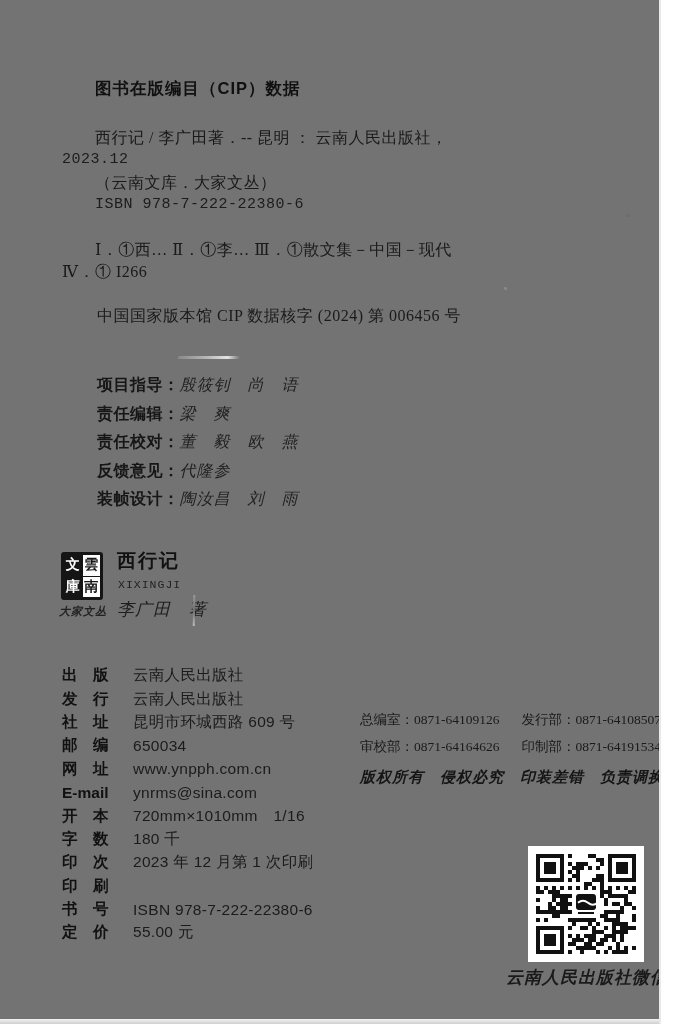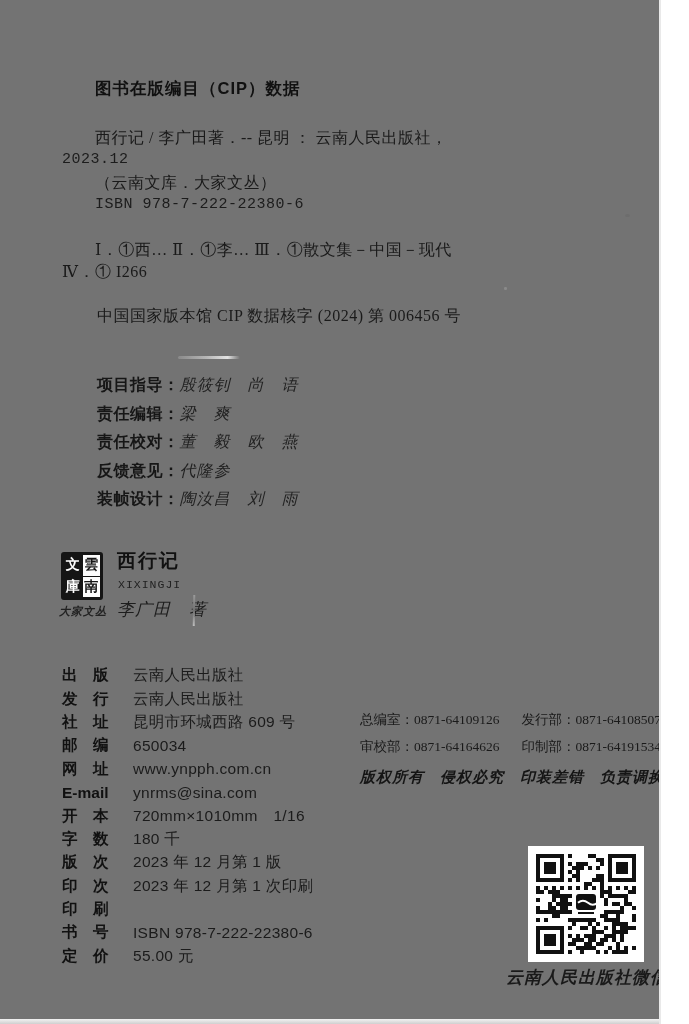--- a/index.html
+++ b/index.html
@@ -130,21 +130,20 @@
 
   <div id="colophon">
     <div class="colo-row"><span class="colo-label">出　版</span><span class="colo-value">云南人民出版社</span></div>
       <div class="colo-row"><span class="colo-label">发　行</span><span class="colo-value">云南人民出版社</span></div>
       <div class="colo-row"><span class="colo-label">社　址</span><span class="colo-value">昆明市环城西路 609 号</span></div>
       <div class="colo-row"><span class="colo-label">邮　编</span><span class="colo-value">650034</span></div>
       <div class="colo-row"><span class="colo-label">网　址</span><span class="colo-value">www.ynpph.com.cn</span></div>
       <div class="colo-row"><span class="colo-label">E-mail</span><span class="colo-value">ynrms@sina.com</span></div>
       <div class="colo-row"><span class="colo-label">开　本</span><span class="colo-value">720mm×1010mm　1/16</span></div>
       <div class="colo-row"><span class="colo-label">字　数</span><span class="colo-value">180 千</span></div>
-      <div class="colo-row"><span class="colo-label">版　次</span><span class="colo-value">2023 年 12 月第 1 版</span></div>
       <div class="colo-row"><span class="colo-label">印　次</span><span class="colo-value">2023 年 12 月第 1 次印刷</span></div>
       <div class="colo-row"><span class="colo-label">印　刷</span></div>
       <div class="colo-row"><span class="colo-label">书　号</span><span class="colo-value">ISBN 978-7-222-22380-6</span></div>
       <div class="colo-row"><span class="colo-label">定　价</span><span class="colo-value">55.00 元</span></div>
   </div>
 
   <div id="contact">
     <div id="phones">
       <div class="phone-entry"><span>总编室：</span><span>0871-64109126</span></div>
         <div class="phone-entry"><span>发行部：</span><span>0871-64108507</span></div>

